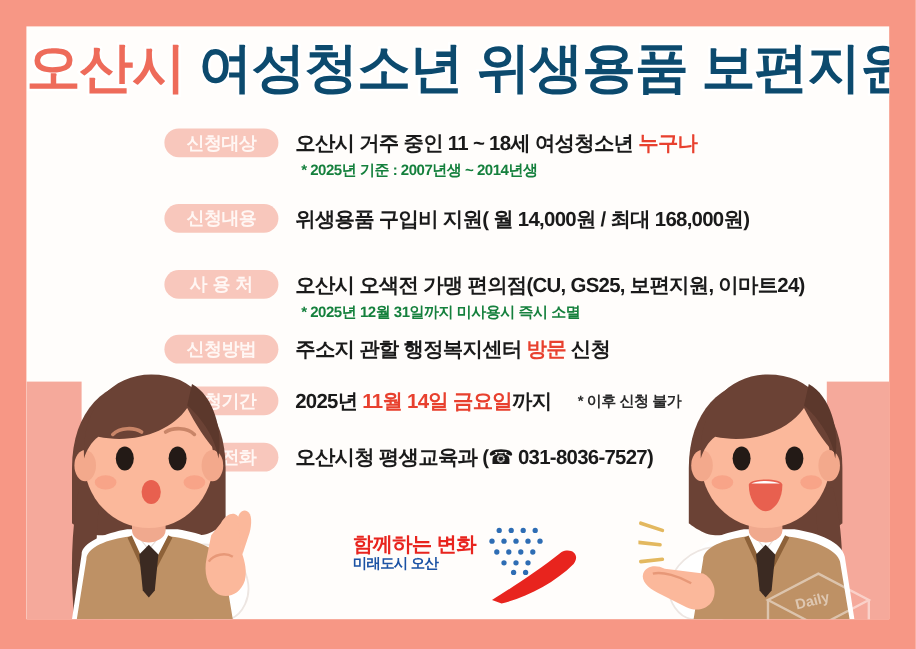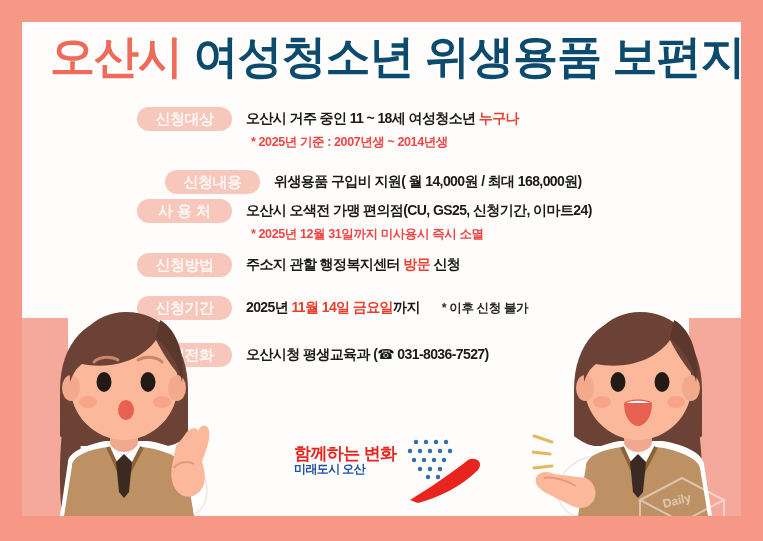--- a/index.html
+++ b/index.html
@@ -30,65 +30,65 @@
     text-align:center;
     font-size:45px;font-weight:bold;
     letter-spacing:-1px;
     white-space:nowrap;
     line-height:1;
   }
   .title span{
     -webkit-text-stroke:4px #FFFFFF;
     paint-order:stroke fill;
   }
-  .t-a{color:#EE6B5A;padding-left:28px;}
+  .t-a{color:#EE6B5A;}
   .t-b{color:#0c4a6e;}
 
   
   .rows{position:absolute;left:0;top:85px;width:719px;}
   .row{position:relative;min-height:20px;}
   .row-main{display:flex;align-items:center;}
   .pill{
     flex:0 0 auto;
     width:95px;height:24px;
     border-radius:13px;
     background:#F8C7BC;
     color:#FFF7F4;
     font-size:15px;font-weight:bold;
     display:flex;align-items:center;justify-content:center;
     letter-spacing:-0.5px;
     margin-left:115px;
   }
   .pill.spaced{letter-spacing:4px;text-indent:4px;}
   .content{
     margin-left:14px;
-    font-size:14px;
+    font-size:17px;
     font-weight:bold;
     color:#1a1a1a;
     letter-spacing:-0.6px;
     white-space:nowrap;
   }
   .content .hl{color:#E8402E;}
   .note{
     margin-left:229px;
     font-size:12.5px;
     font-weight:bold;
-    color:#ef4444;
+    color:#15803d;
     letter-spacing:-0.4px;
     margin-top:3px;
     white-space:nowrap;
   }
   .note-inline{
     font-size:12.5px;font-weight:bold;color:#2a2a2a;
     letter-spacing:-0.4px;margin-left:22px;white-space:nowrap;text-align:right;
   }
 
   .r1{margin-top:0;}
-  .r2{margin-top:19px;padding-left:28px;}
-  .r3{margin-top:5px;}
+  .r2{margin-top:19px;}
+  .r3{margin-top:31px;}
   .r4{margin-top:10px;}
   .r5{margin-top:19px;}
   .r6{margin-top:23px;}
 
   
   .logo{
     position:absolute;left:258px;top:412px;width:210px;height:68px;
   }
   .logo-text{position:absolute;left:14px;top:10px;line-height:1.12;}
   .logo-l1{font-size:17px;font-weight:bold;color:#E8241E;letter-spacing:-0.6px;}
@@ -133,21 +133,21 @@
       <div class="row r2">
         <div class="row-main">
           <div class="pill">신청내용</div>
           <div class="content"><span>위생용품 구입비 지원( 월 14,000원 /  최대 168,000원)</span></div>
         </div>
       </div>
 
       <div class="row r3">
         <div class="row-main">
           <div class="pill spaced">사용처</div>
-          <div class="content"><span> 오산시 오색전 가맹 편의점(CU, GS25, 신청기간, 이마트24)</span></div>
+          <div class="content"><span> 오산시 오색전 가맹 편의점(CU, GS25, 보편지원, 이마트24)</span></div>
         </div>
         <div class="note">* 2025년 12월 31일까지 미사용시 즉시 소멸</div>
       </div>
 
       <div class="row r4">
         <div class="row-main">
           <div class="pill">신청방법</div>
           <div class="content"><span>주소지 관할 행정복지센터 </span><span class="hl">방문</span><span> 신청</span></div>
         </div>
       </div>

